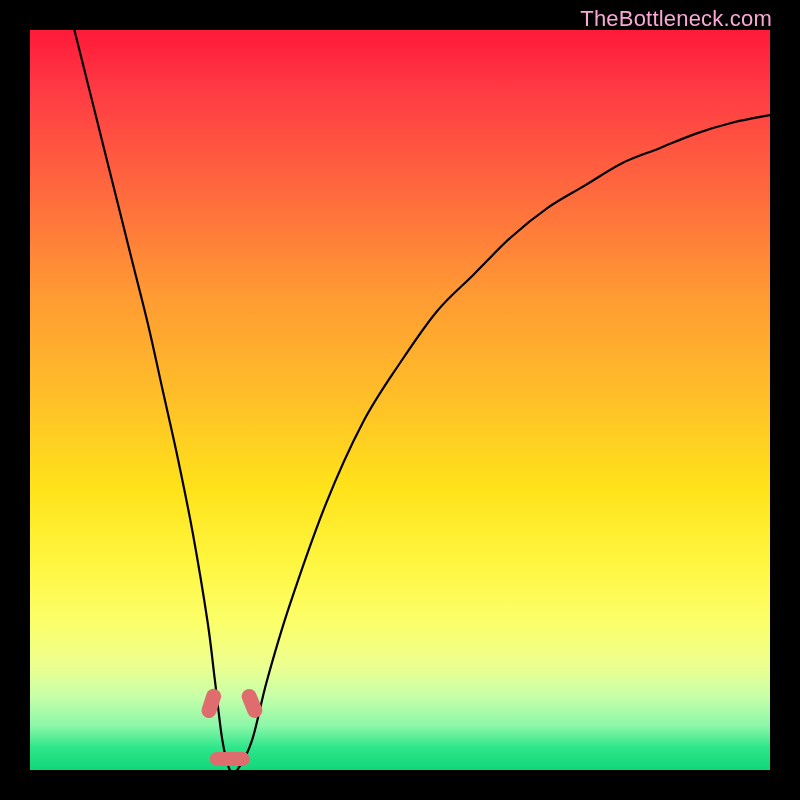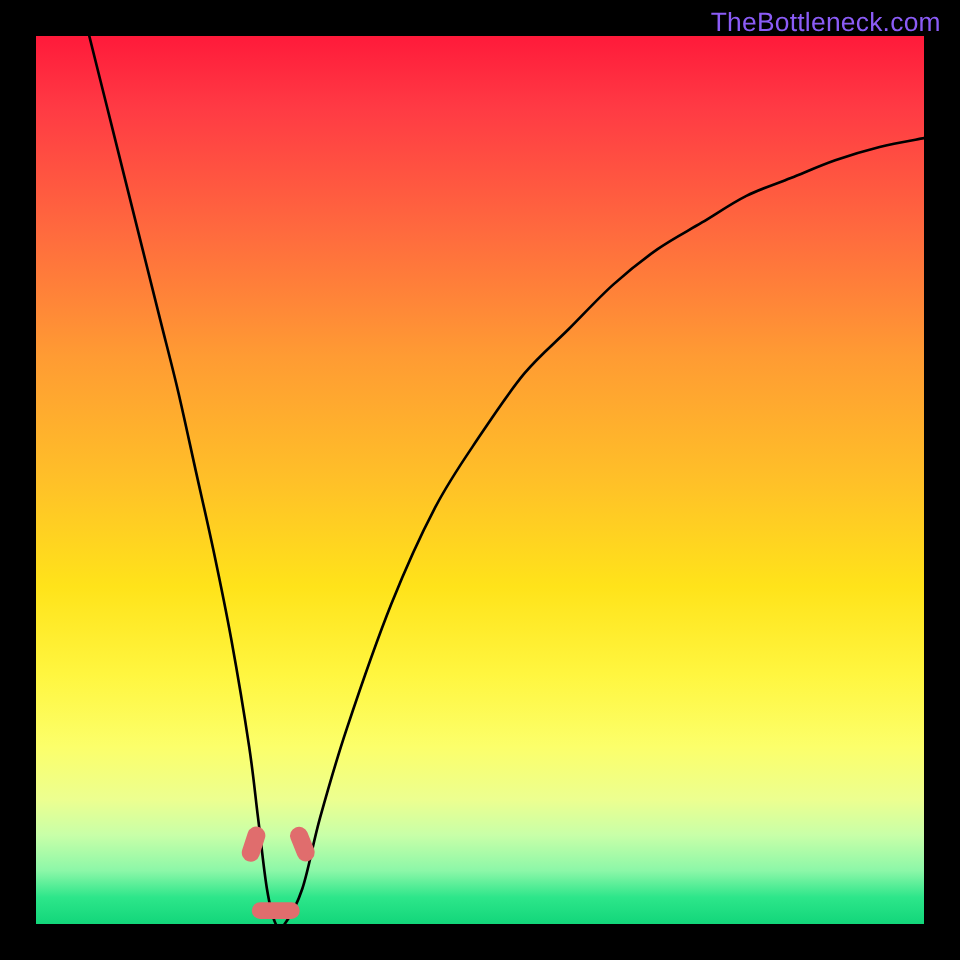--- a/index.html
+++ b/index.html
@@ -29,22 +29,22 @@
       #ecff90 86%,
       #c8ffa8 90%,
       #8cf7a8 94%,
       #2de68a 97%,
       #12d67a 100%
     );
   }
   .watermark {
     position: absolute;
     top: 6px;
-    right: 16px;
-    color: #8b5cf6;
+    right: 28px;
+    color: #f9a8d4;
     font-size: 22px;
     font-weight: 500;
     letter-spacing: 0.2px;
     z-index: 10;
   }
   svg.plot {
     position: absolute;
     left: 30px;
     top: 30px;
     width: 740px;

